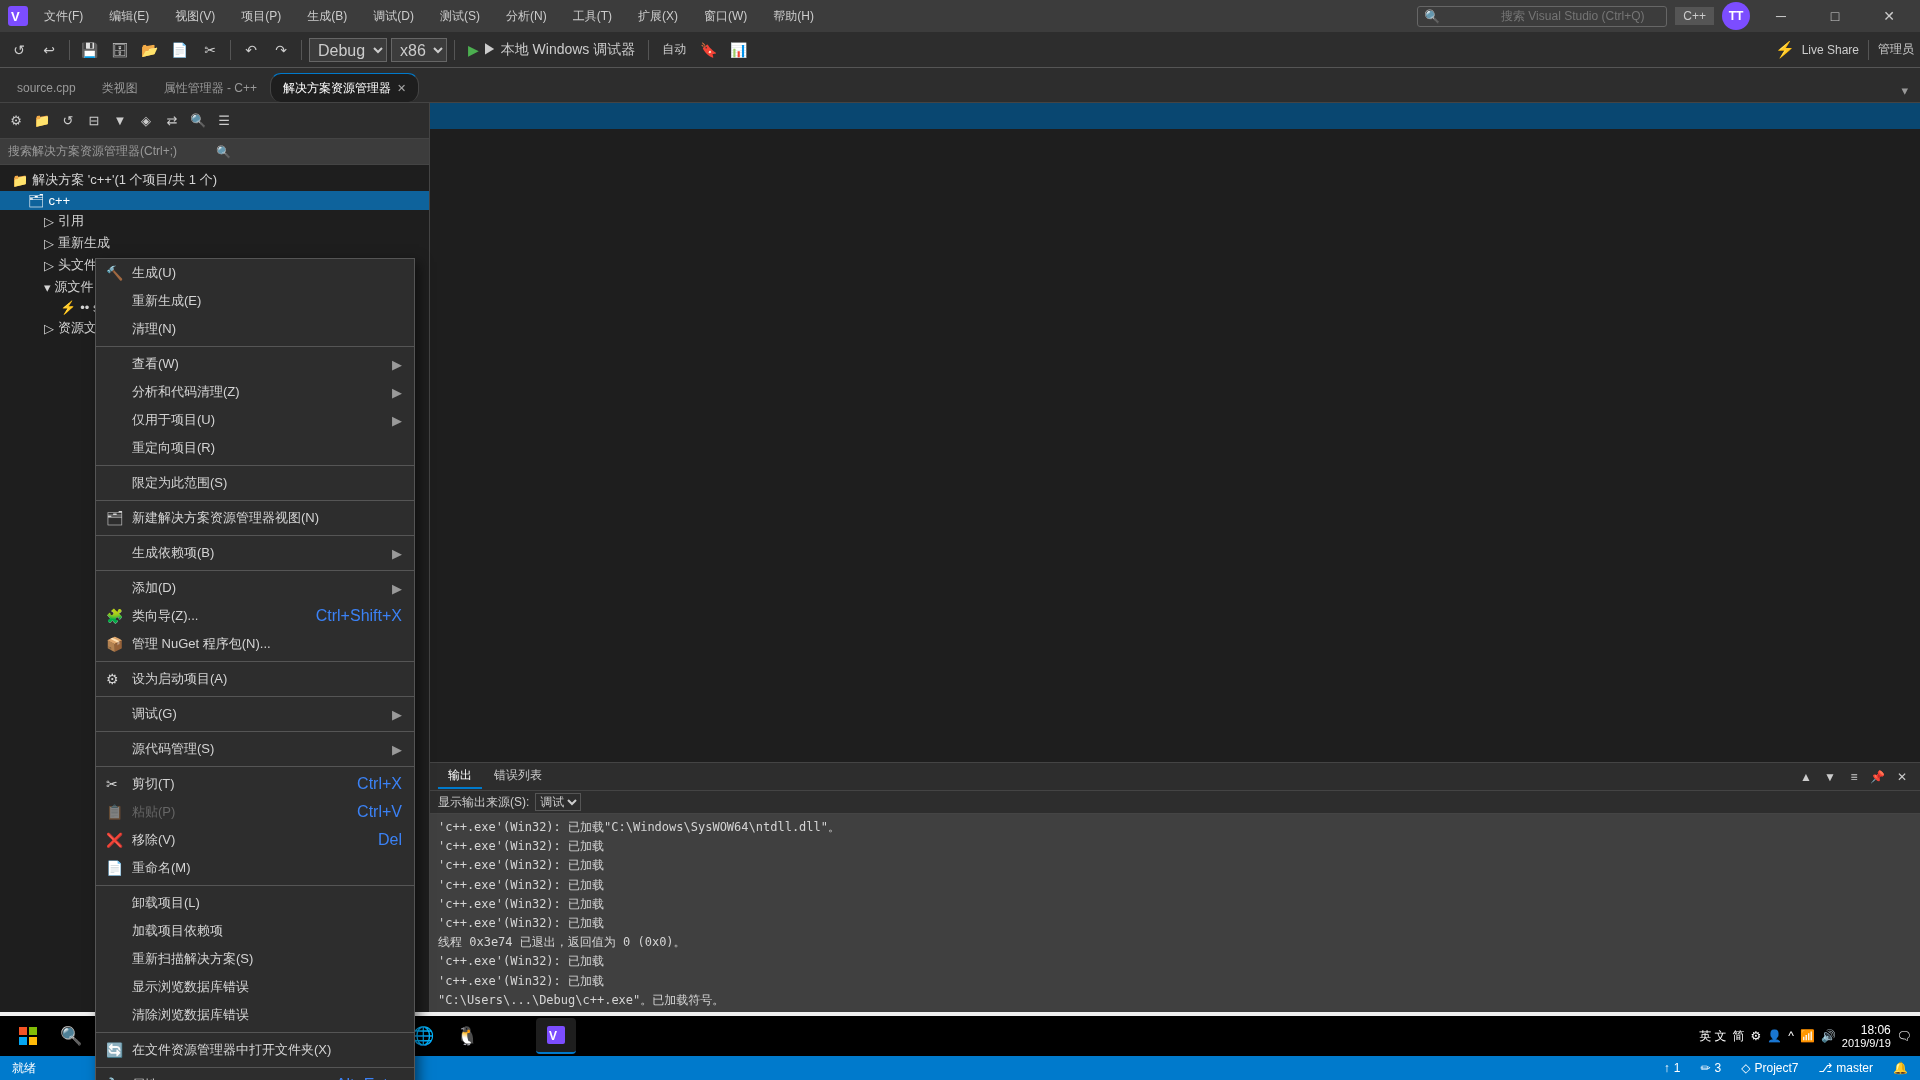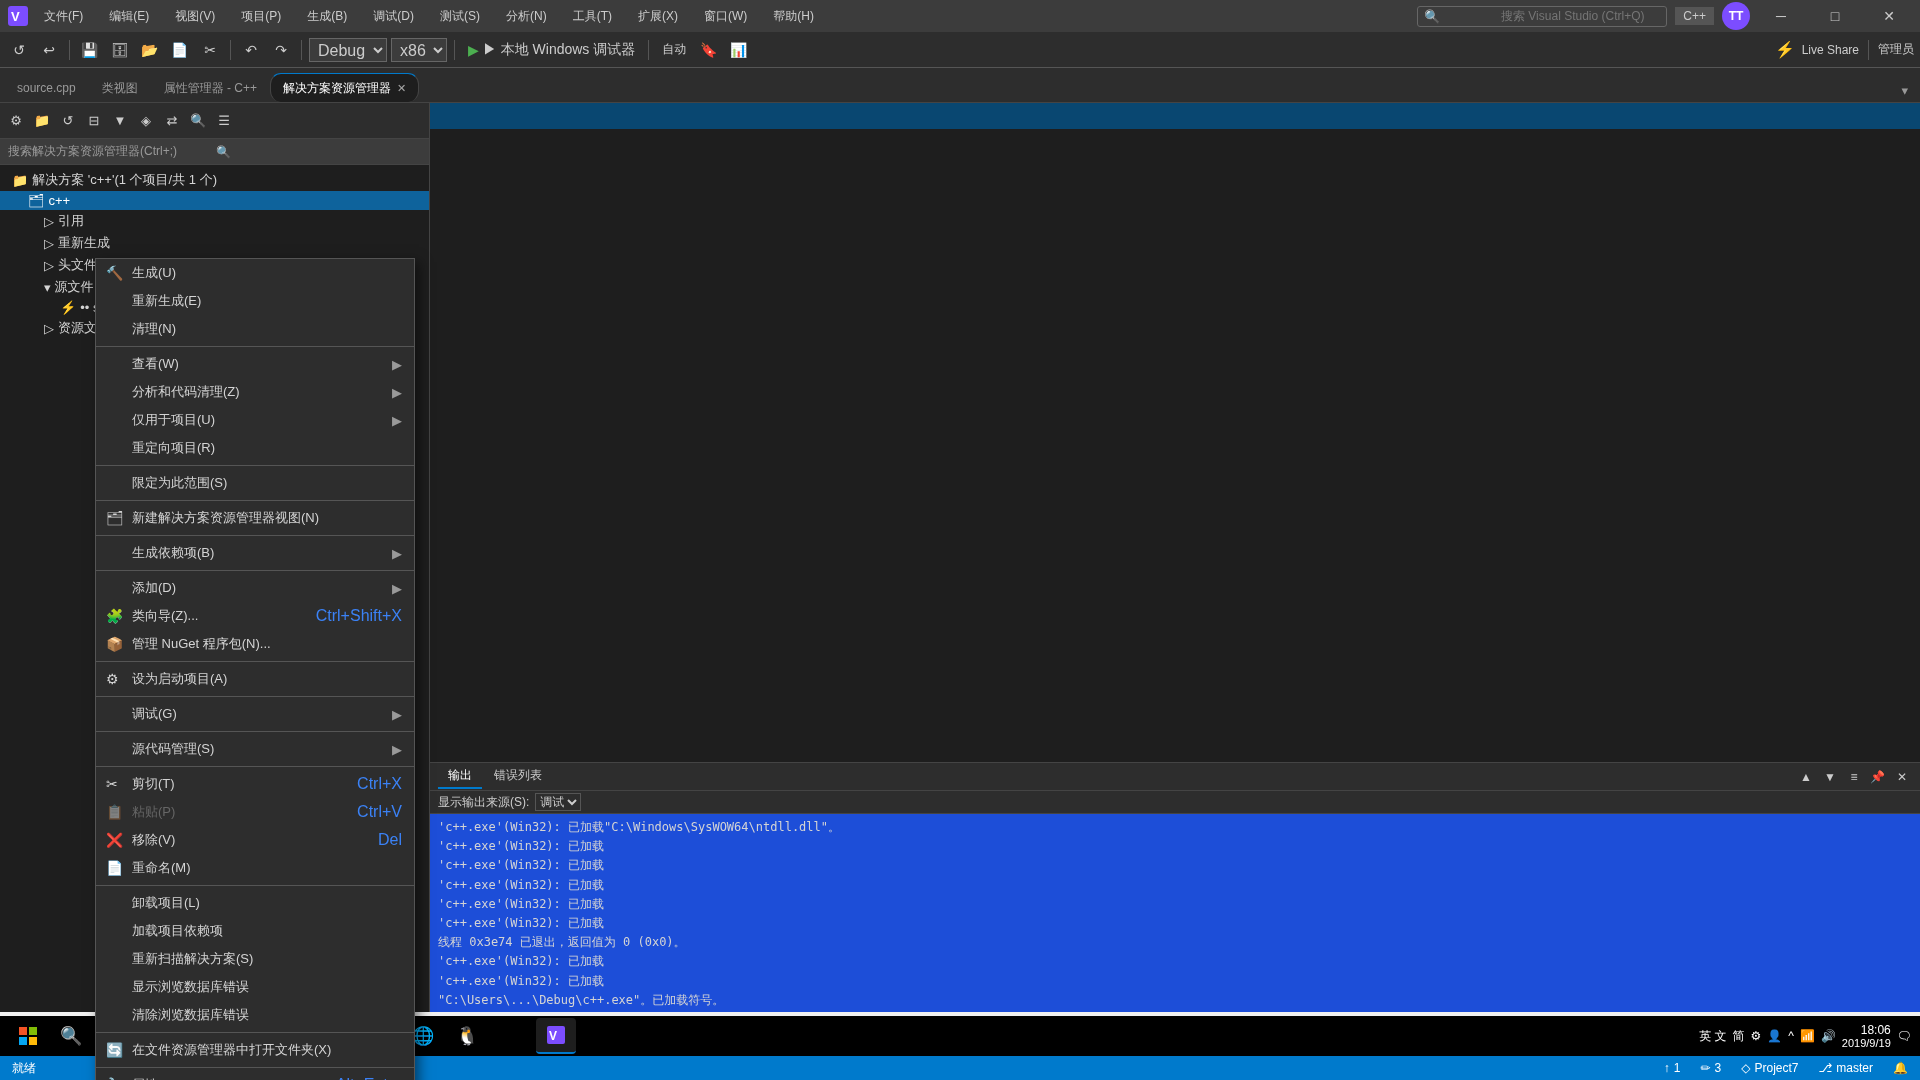--- a/index.html
+++ b/index.html
@@ -306,21 +306,21 @@
     }
     .editor-highlight {
       width: 100%;
       height: 26px;
       background: #094771;
     }
 
     
     .output-panel {
       height: 250px;
-      background: #1d4ed8;
+      background: #404040;
       border-top: 1px solid #444;
       display: flex;
       flex-direction: column;
     }
     .output-toolbar {
       height: 28px;
       background: #2d2d2d;
       display: flex;
       align-items: center;
       padding: 0 8px;

